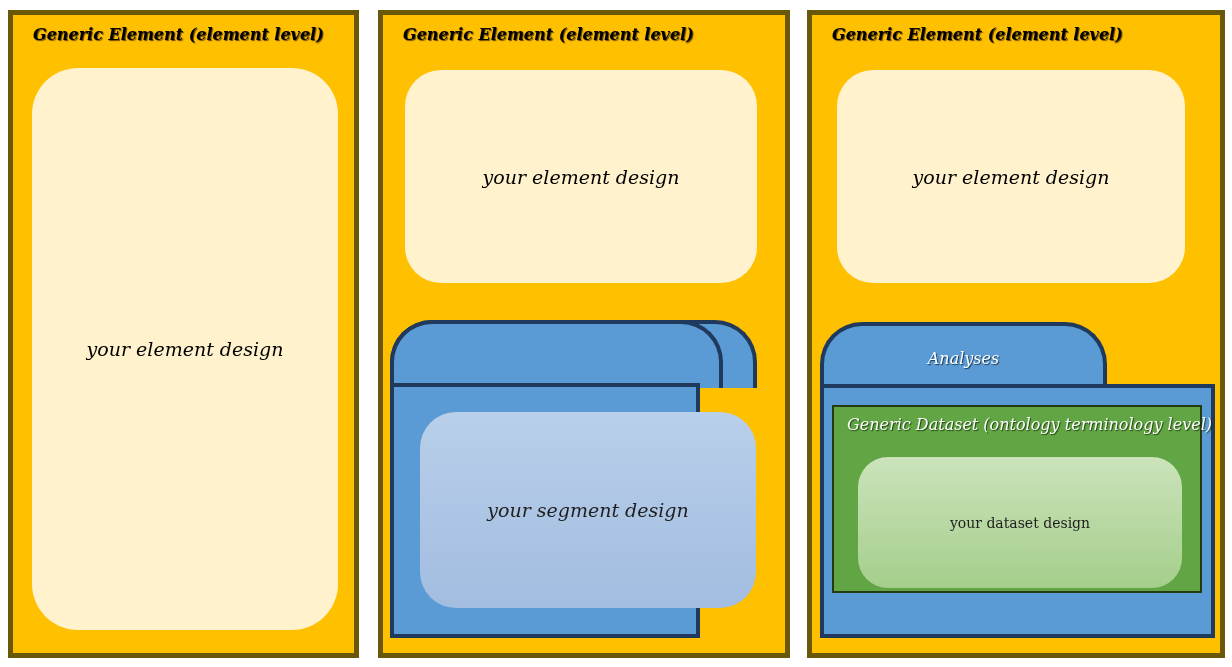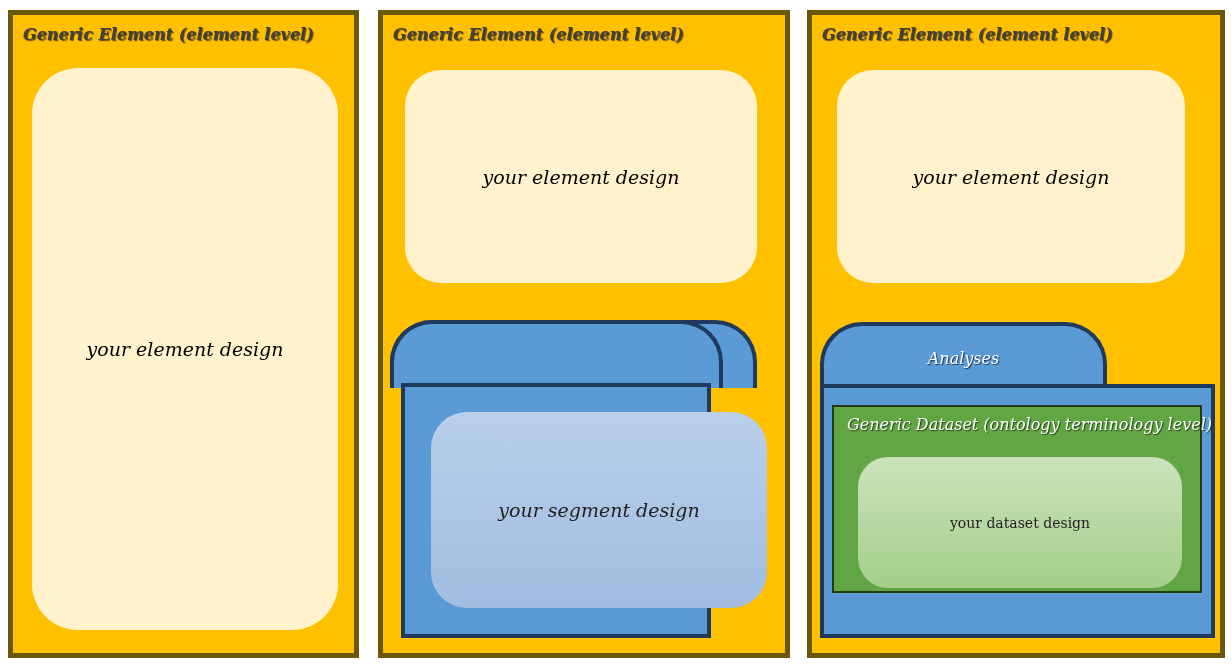--- a/index.html
+++ b/index.html
@@ -9,22 +9,22 @@
   }
   .panel{
     position:absolute;top:10px;height:648px;box-sizing:border-box;
     background:#FFC000;border:5px solid #69580A;
   }
   #panel-1{left:8px;width:351px;}
   #panel-2{left:378px;width:412px;}
   #panel-3{left:807px;width:418px;}
 
   .panel-title{
-    position:absolute;left:10px;top:10px;
-    font-style:italic;font-weight:bold;font-size:16px;line-height:20px;color:#404040;
+    position:absolute;left:20px;top:10px;
+    font-style:italic;font-weight:bold;font-size:16px;line-height:20px;color:#000000;
     text-shadow:1px 1px 1px rgba(70,45,0,0.85);
     white-space:nowrap;
   }
   .design-box{
     position:absolute;background:#FFF2CC;
     display:flex;align-items:center;justify-content:center;
     font-style:italic;font-size:19px;color:#000000;
   }
   
   #panel-1 .design-box{left:19px;top:53px;width:306px;height:562px;border-radius:46px;}
@@ -66,21 +66,21 @@
   .inner-green{
     position:absolute;border-radius:30px;
     background:linear-gradient(#CBE3BB,#A5CE8B);
     display:flex;align-items:center;justify-content:center;
     font-size:14px;color:#1f1f1f;
   }
   
   #panel-2 .tab-main {left:7px;top:305px;width:298px;z-index:3;padding-left:24px;}
   #panel-2 .tab-back1{left:7px;top:305px;width:333px;z-index:2;}
   #panel-2 .tab-back2{left:7px;top:305px;width:367px;z-index:1;}
-  #panel-2 .seg-body{left:18px;top:368px;width:310px;height:255px;z-index:4;}
+  #panel-2 .seg-body{left:7px;top:368px;width:310px;height:255px;z-index:4;}
   #panel-2 .inner-blue{left:26px;top:25px;width:336px;height:196px;}
   
   #panel-3 .tab-main{left:8px;top:307px;width:287px;z-index:2;justify-content:center;}
   #panel-3 .seg-body{left:8px;top:369px;width:395px;height:254px;z-index:3;}
   #panel-3 .dataset{left:8px;top:17px;width:370px;height:188px;}
   #panel-3 .inner-green{left:24px;top:50px;width:324px;height:131px;}
 </style>
 </head>
 <body>
 

